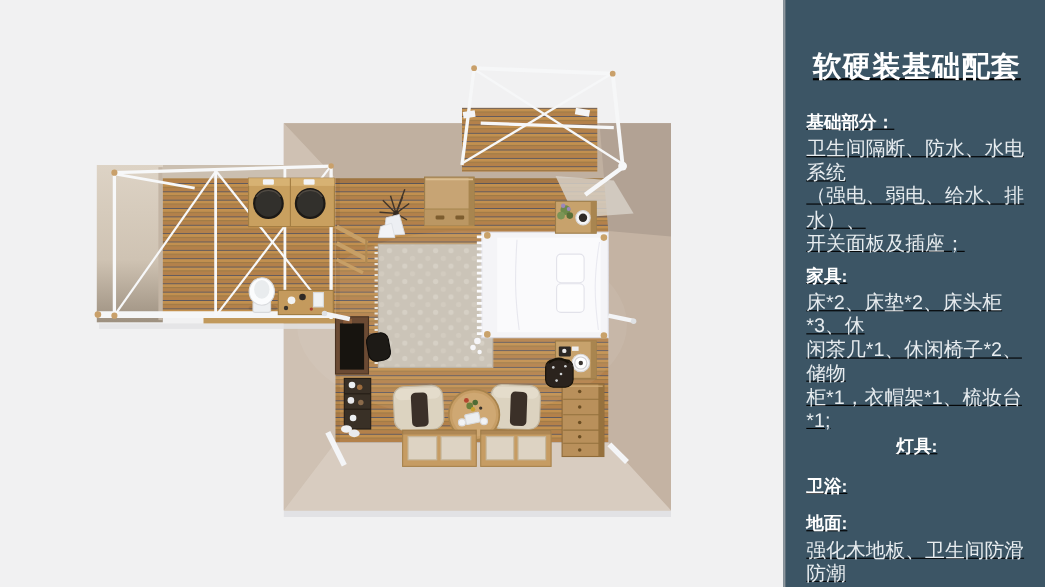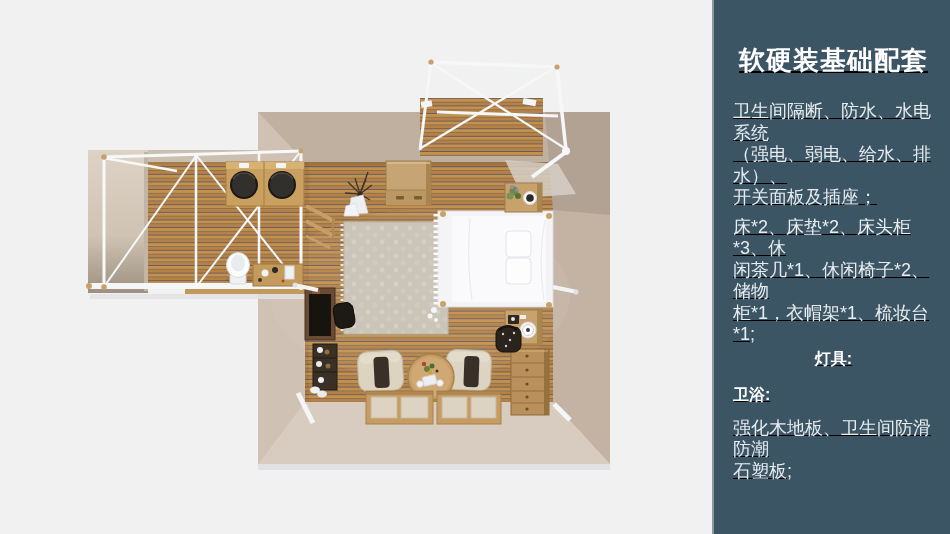--- a/index.html
+++ b/index.html
@@ -299,34 +299,37 @@
   <g>
     <line x1="298" y1="393" x2="313" y2="423" stroke="#f4f5f7" stroke-width="5"></line>
     <line x1="554" y1="404" x2="570" y2="420" stroke="#f4f5f7" stroke-width="5"></line>
   </g>
 </svg>
 
   <div class="panel">
     <h1>软硬装基础配套</h1>
 
     <div class="sec">
+      <h2>基础部分：</h2>
       <p>卫生间隔断、防水、水电系统
 （强电、弱电、给水、排水）、
 开关面板及插座；</p>
     </div>
     <div class="sec">
+      <h2>家具:</h2>
       <p>床*2、床垫*2、床头柜*3、休
 闲茶几*1、休闲椅子*2、储物
 柜*1，衣帽架*1、梳妆台*1;</p>
     </div>
     <div class="sec">
       <h2>灯具:</h2>
     </div>
     <div class="sec">
       <h2>卫浴:</h2>
     </div>
     <div class="sec">
+      <h2>地面:</h2>
       <p>强化木地板、卫生间防滑防潮
 石塑板;</p>
     </div>
   </div>
 
 </div>
 
 </body></html>

